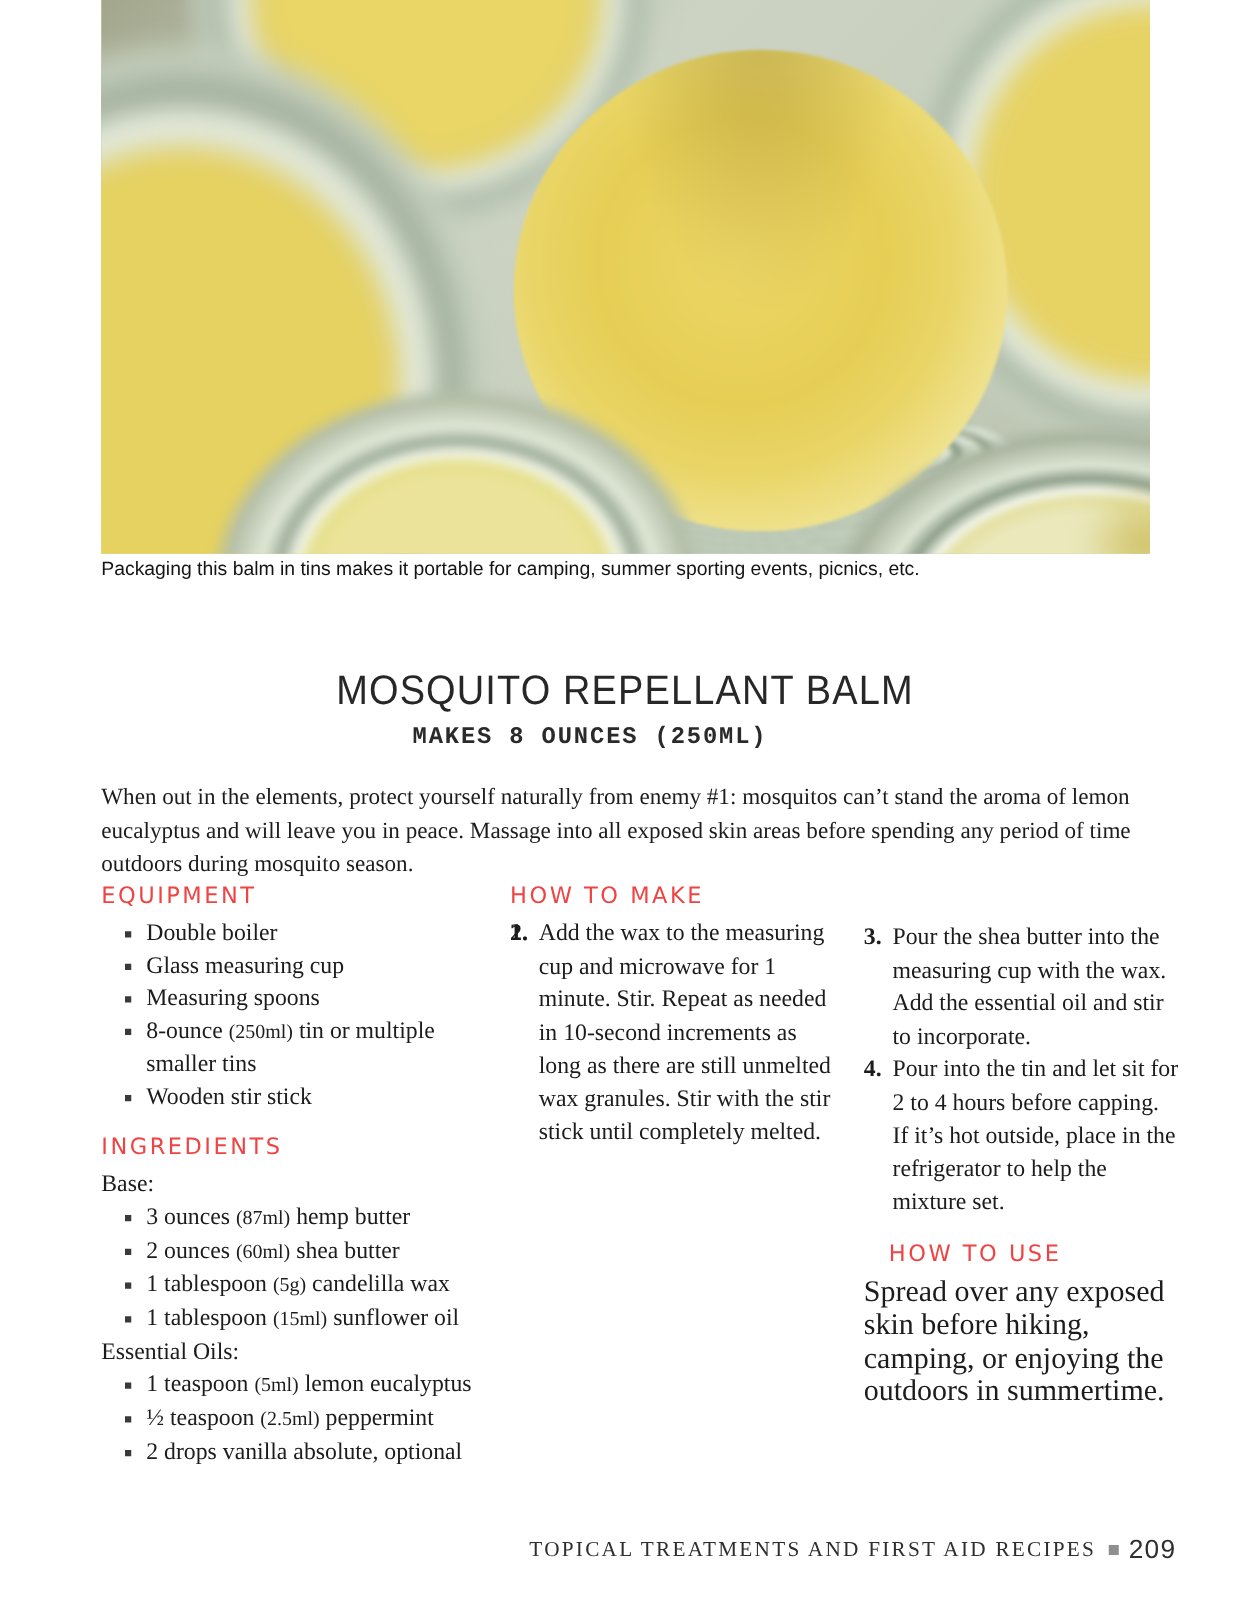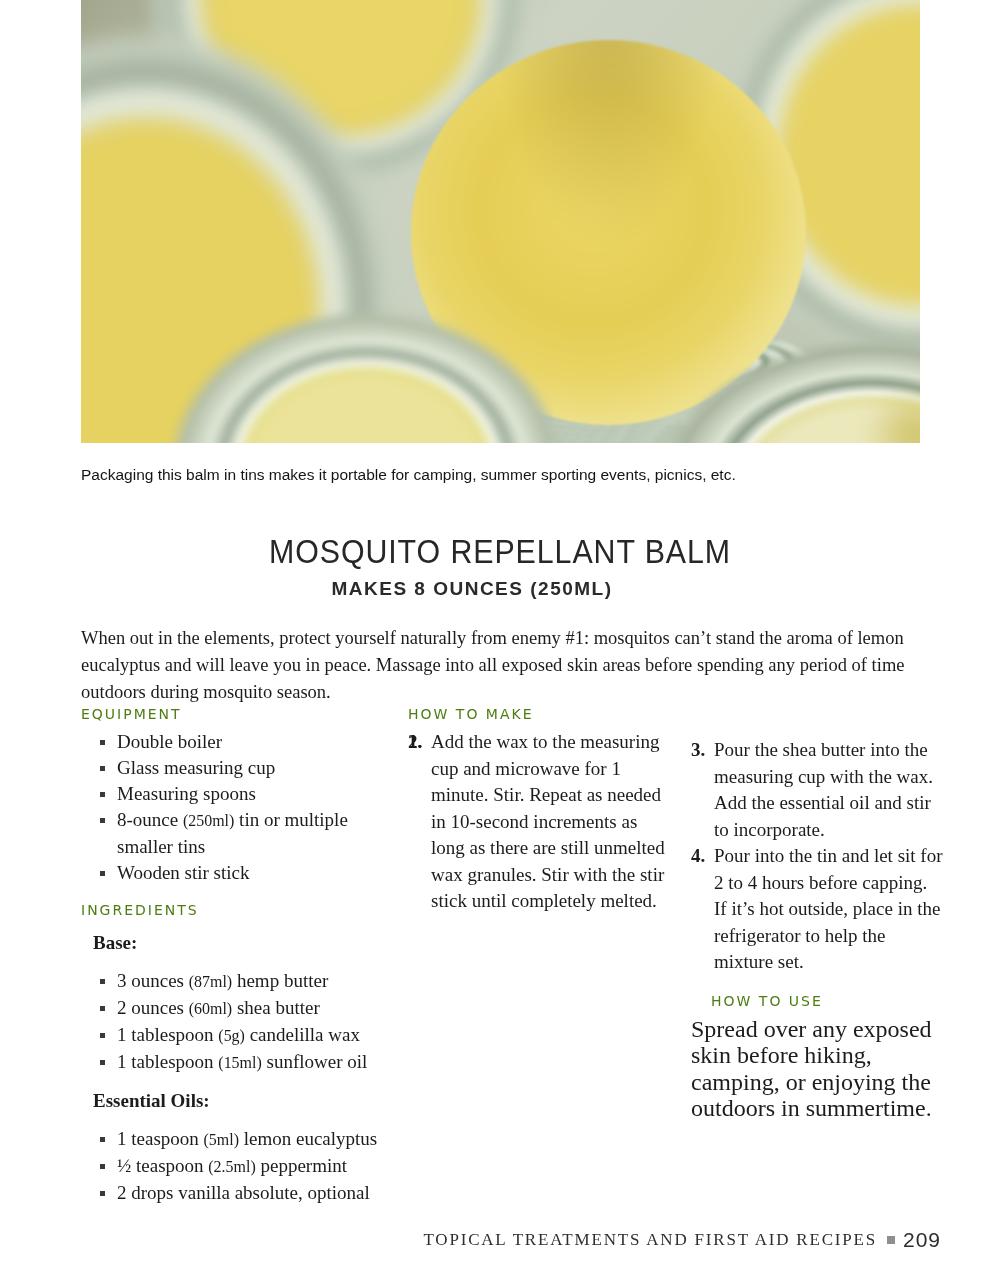--- a/index.html
+++ b/index.html
@@ -25,44 +25,44 @@
       radial-gradient(ellipse at 50% -12%,rgba(120,100,35,0.30),rgba(120,100,35,0) 42%),
       radial-gradient(circle at 46% 44%,#ecd665 0%,#e6ce55 38%,#e9d567 56%,#eee088 70%,#f0e9ae 86%,#e6e9cc 88.5%,#cfdac9 90.5%,#a9b8a5 94%,#d2dccd 98%,#c3cdbb 100%);}
   .tin-bottom-left{left:85px;top:308px;width:400px;height:320px;filter:blur(3px);
     background:radial-gradient(closest-side,#ece39a 0 52%,#e7e08e 60%,#eff3e3 66%,#9fae9b 72%,#e0e7d6 79%,#b4bfa9 92%,rgba(180,191,169,0) 100%);}
   .tin-bottom-right{left:575px;top:338px;width:430px;height:310px;filter:blur(1.6px);
     background:radial-gradient(closest-side,#ebe8bc 0 52%,#e5e1a4 60%,#f0f3e5 65%,#8fa08c 71%,#dce4d2 78%,#aab5a0 92%,rgba(170,181,160,0) 100%);}
   .corner-glow{left:770px;top:375px;width:130px;height:120px;position:absolute;border-radius:50%;filter:blur(9px);
     background:radial-gradient(closest-side,#cdc061,rgba(205,192,97,0) 80%);}
 
   
-  .caption{position:absolute;left:81px;top:449px;width:845px;font-family:"Liberation Sans","DejaVu Sans",sans-serif;
+  .caption{position:absolute;left:81px;top:430px;width:845px;font-family:"Liberation Sans","DejaVu Sans",sans-serif;
            font-size:15.5px;line-height:20px;color:#141414;}
   .title{position:absolute;left:0;top:511px;width:1000px;text-align:center;
          font-family:"Liberation Sans","DejaVu Sans",sans-serif;font-weight:400;font-size:33px;letter-spacing:1px;
          color:#272727;transform:scaleX(0.92);}
   .subtitle{position:absolute;left:0;top:562px;width:944px;text-align:center;
-            font-family:Liberation Sans, sans-serif;font-size:19px;letter-spacing:1.5px;color:#2a2a2a;}
+            font-family:Liberation Mono, monospace;font-size:19px;letter-spacing:1.5px;color:#2a2a2a;}
   .intro{position:absolute;left:81px;top:625px;width:842px;font-size:18.5px;line-height:27px;margin:0;}
 
   .columns{position:absolute;left:81px;top:706px;width:862px;display:flex;}
   .col1{width:305px;margin-right:22px;}
   .col2{width:263px;margin-right:20px;}
   .col3{width:252px;padding-top:31px;}
 
-  .heading{font-family:"DejaVu Sans","Liberation Sans",sans-serif;font-weight:400;font-size:14px;
-           letter-spacing:2px;color:#4d7c0f;margin:0 0 7px 0;}
+  .heading{font-family:"DejaVu Sans","Liberation Sans",sans-serif;font-weight:400;font-size:18px;
+           letter-spacing:2px;color:#ef4444;margin:0 0 7px 0;}
   .ing-heading{margin-top:16px;}
   .use-heading{margin-top:17px;margin-left:20px;}
 
   ul.sq{list-style:none;margin:0;padding:0 0 0 19px;}
   ul.sq li{position:relative;padding-left:17px;font-size:19px;line-height:26px;}
   ul.sq li::before{content:"";position:absolute;left:0;top:10.5px;width:5px;height:5px;background:#3a3a3a;}
 
-  .subhead{margin:12px;font-weight:700;font-size:19px;line-height:26px;}
+  .subhead{margin:0;font-weight:400;font-size:19px;line-height:26px;}
 
   ol.steps{list-style:none;margin:0;padding:0;}
   ol.steps li{position:relative;padding-left:23px;font-size:19px;line-height:26.5px;}
   ol.steps .num{position:absolute;left:0;font-weight:700;}
 
   .use-text{font-size:24px;line-height:26.5px;margin:0;}
   .measure{font-size:0.84em;}
 
   .footer{position:absolute;top:1228px;right:59px;display:flex;align-items:center;
           font-family:"Liberation Sans","DejaVu Sans",sans-serif;color:#2e2e2e;}

